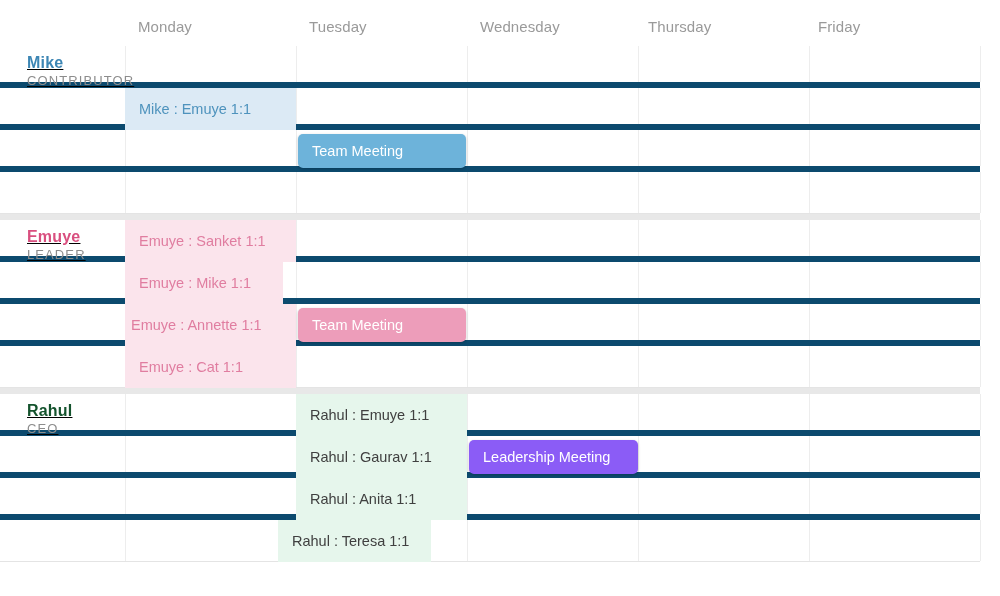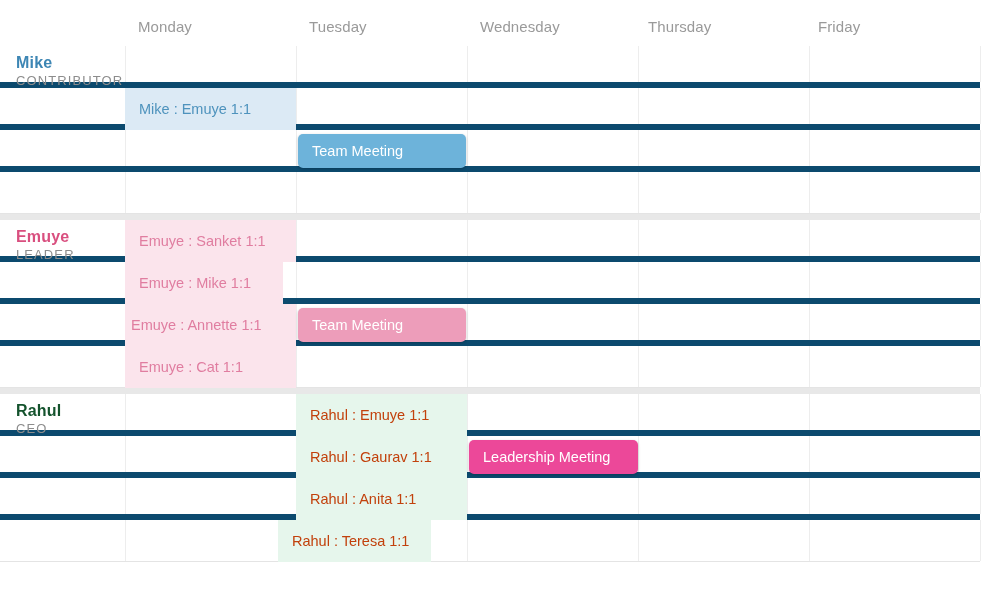--- a/index.html
+++ b/index.html
@@ -31,22 +31,23 @@
     border-bottom:6px solid #0c4a6e;
   }
   .row:last-child{border-bottom:1px solid #e4e4e4;}
 
   
   .vrules{position:absolute;left:0;top:0;width:980px;height:100%;pointer-events:none;}
   .vrule{position:absolute;top:0;bottom:0;width:1px;background:#ededed;}
 
   
   .person{
-    position:absolute;left:16px;width:104px;
+    position:absolute;left:27px;width:104px;
     z-index:6;
+    text-decoration:underline;
   }
   .person .pname{
     font-size:16px;font-weight:700;line-height:18px;
     letter-spacing:.2px;
   }
   .person .prole{
     font-size:13px;color:#8c8c8c;letter-spacing:1.1px;
     line-height:14px;margin-top:2px;font-weight:400;
   }
 
@@ -74,25 +75,25 @@
     z-index:5;
   }
 
   
   .p-blue  .pname{color:#3d86b4;}
   .p-pink  .pname{color:#d94f7f;}
   .p-green .pname{color:#14532d;}
 
   .f-blue {background:#dceaf5;color:#4e93bd;}
   .f-pink {background:#fbe4ec;color:#e07da0;}
-  .f-green{background:#e6f6ec;color:#c2410c;}
+  .f-green{background:#e6f6ec;color:#404040;}
 
   .s-blue {background:#6db3da;}
   .s-pink {background:#ed9dba;}
-  .s-green{background:#ec4899;}
+  .s-green{background:#8b5cf6;}
 </style>
 </head>
 <body>
 
 <div class="board">
 
   <div class="header">
       <div class="dayhead" style="left: 138px;">Monday</div>
       <div class="dayhead" style="left: 309px;">Tuesday</div>
       <div class="dayhead" style="left: 480px;">Wednesday</div>

